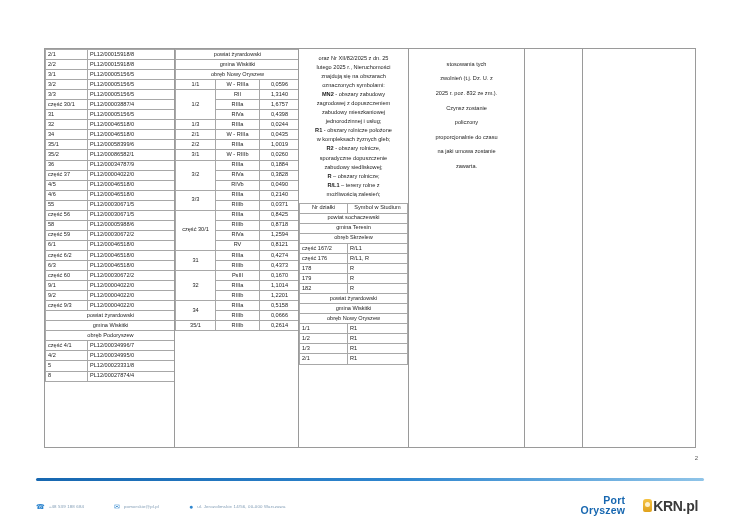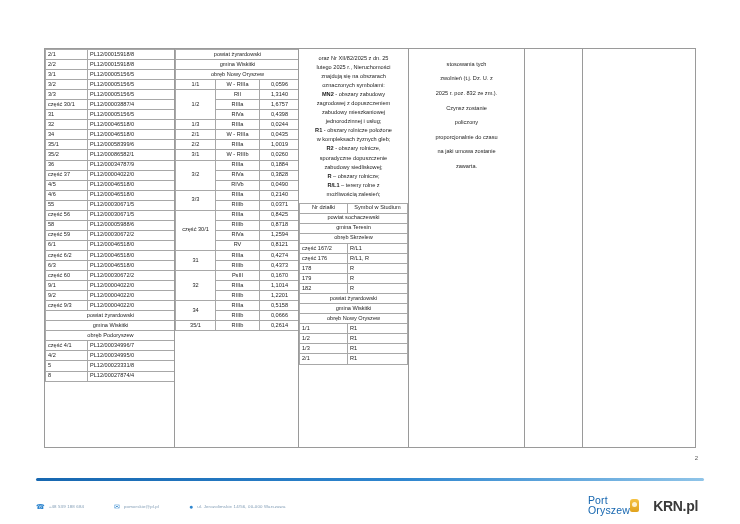--- a/index.html
+++ b/index.html
@@ -129,28 +129,29 @@
   }
   .f-item .ftxt {
     font-size: 4.4px;
     color: #7f9bb4;
     letter-spacing: .15px;
     white-space: nowrap;
   }
   .f-spacer { flex: 1; }
   .brand-port {
     font-size: 10.5px;
-    font-weight: normal;
+    font-weight: bold;
     color: #1767b0;
     line-height: 0.95;
-    text-align: left;
+    text-align: right;
     letter-spacing: .2px;
+    margin-right: 18px;
   }
   .brand-krn {
-    display: flex; align-items: flex-start; gap: 14px;
+    display: flex; align-items: flex-start; gap: 1px;
     margin-right: 6px;
   }
   .krn-mark {
     width: 9px; height: 13px;
     background: linear-gradient(180deg,#f5c242 0%, #e0a21d 100%);
     border-radius: 3px 3px 2px 2px;
     position: relative;
   }
   .krn-mark::after{
     content:"";

